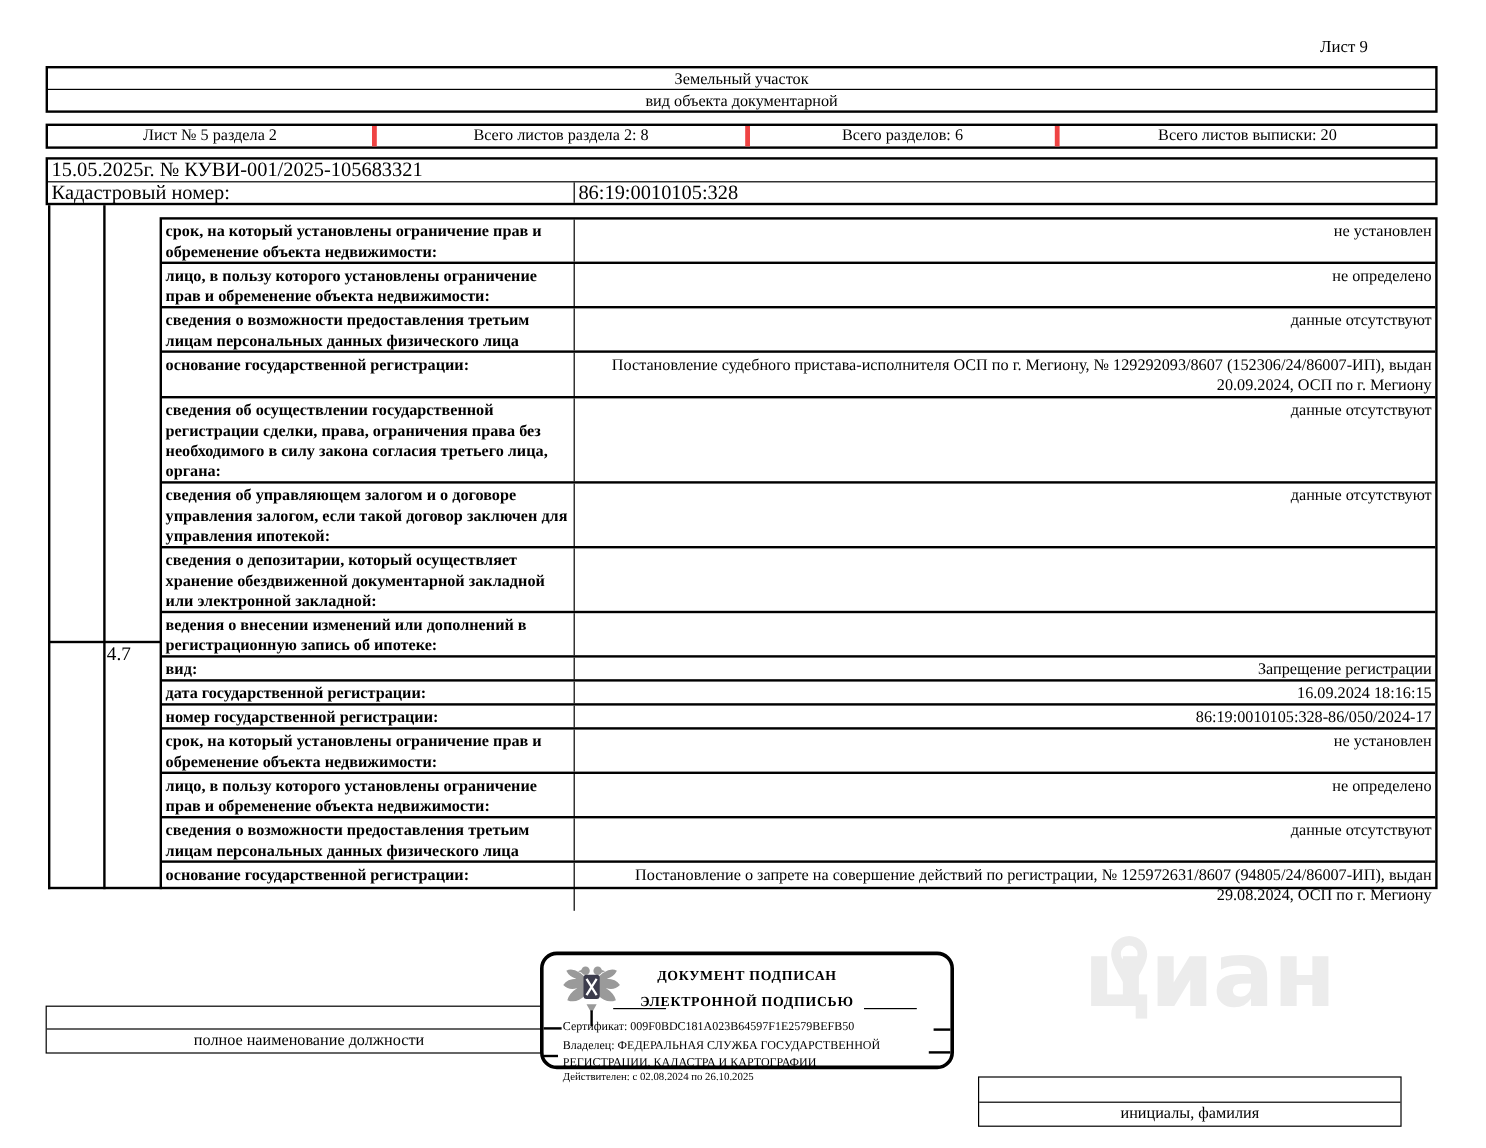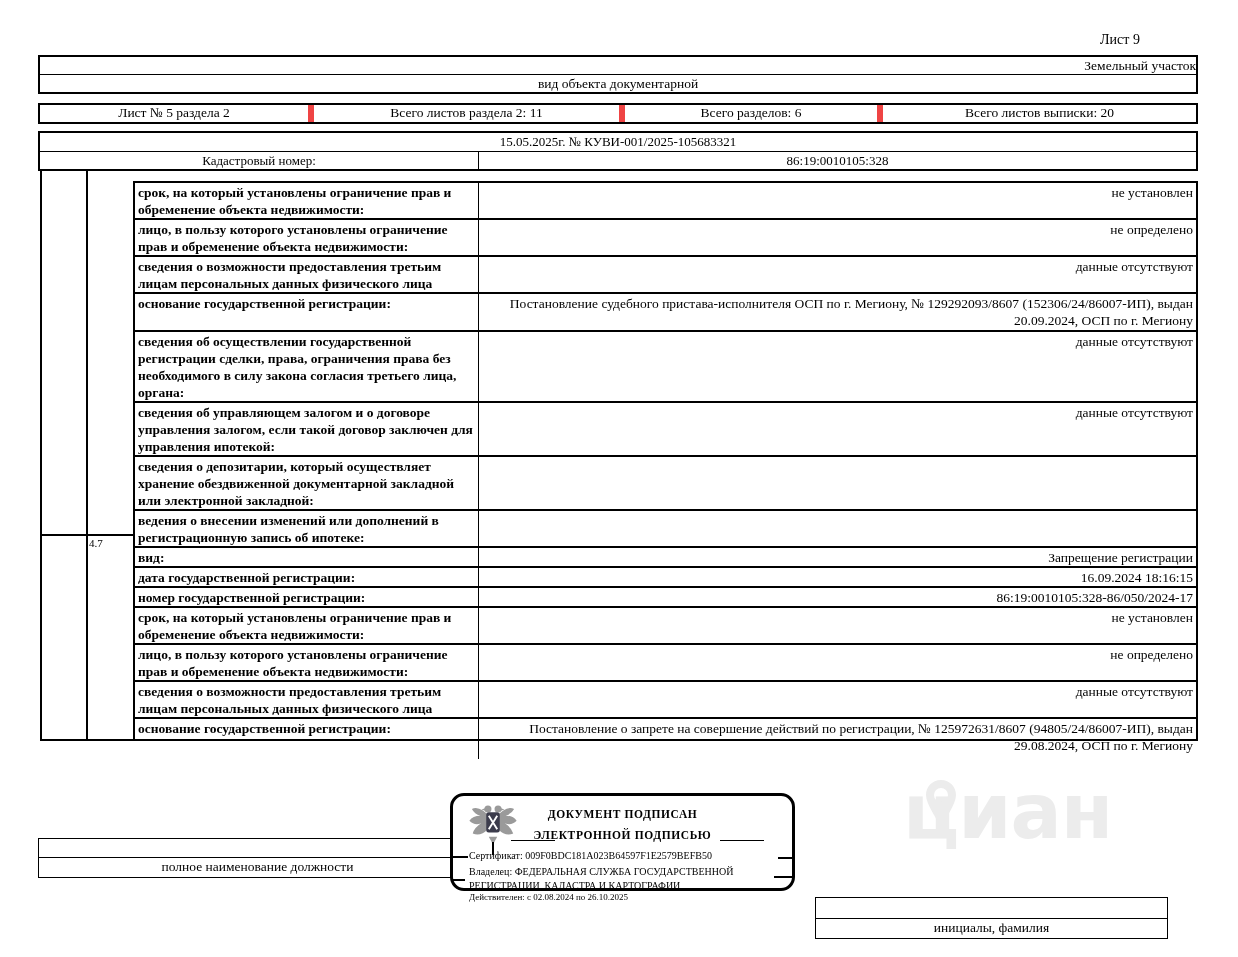--- a/index.html
+++ b/index.html
@@ -14,36 +14,36 @@
   .watermark .wm-text {
     font-family:"DejaVu Sans", sans-serif; font-weight:bold;
     font-size:76px; line-height:80px; color:#ececec; letter-spacing:-1px;
   }
   .watermark .wm-pin { position:absolute; left:20px; top:6px; }
 
   
   .sheet-label { position:absolute; left:1040px; top:32px; width:160px; text-align:center; font-size:14px; z-index:1; }
   .title-box { position:absolute; left:38px; top:55px; width:1160px; border:2px solid #000; z-index:1; background:transparent; }
   .title-box .t-row { height:17.5px; line-height:17px; text-align:center; font-size:13.5px; }
-  .title-box .t-row:first-child { border-bottom:1.5px solid #000;text-align:right; }
+  .title-box .t-row:first-child { border-bottom:1.5px solid #000; }
 
   .hdr-table { position:absolute; left:38px; top:103px; width:1160px; height:21px; border:2px solid #000; display:flex; z-index:1; }
-  .hdr-cell { font-size:13.5px; line-height:16px; text-align:center; border-right:6px solid #ef4444; overflow:hidden; }
+  .hdr-cell { font-size:13.5px; line-height:16px; text-align:center; border-right:4px solid #ef4444; overflow:hidden; }
   .hdr-cell:last-child { border-right:none; }
 
   .doc-box { position:absolute; left:38px; top:131px; width:1160px; border:2px solid #000; z-index:1; }
-  .doc-box .d-row { min-height:17.5px; line-height:17px; font-size:13px; padding:0 3px;text-align:center; }
+  .doc-box .d-row { min-height:17.5px; line-height:17px; font-size:17px; padding:0 3px; }
   .doc-box .d-row.split { display:flex; padding:0; border-top:1.5px solid #000; }
   .doc-box .d-cell-l { width:439px; border-right:1.5px solid #000; padding:0 3px; }
   .doc-box .d-cell-r { flex:1; padding:0 3px; }
 
   
   .vline { position:absolute; background:#000; width:1.5px; z-index:1; }
   .hline { position:absolute; background:#000; height:2px; z-index:1; }
-  .section-num { position:absolute; left:89px; top:537px; font-size:11px; z-index:1; }
+  .section-num { position:absolute; left:89px; top:537px; font-size:16px; z-index:1; }
 
   .rows-grid { position:absolute; left:133px; top:181px; width:1065px; height:560px; border:2px solid #000; z-index:1; background:transparent; }
   .trow { display:flex; border-bottom:2px solid #000; }
   .trow.last { border-bottom:none; }
   .tlabel { width:344px; border-right:1.5px solid #000; font-size:13.5px; line-height:17px; padding:0.5px 3px;font-weight:bold; }
   .tvalue { flex:1; font-size:13.5px; line-height:17px; padding:0.5px 3px;text-align:right; }
 
   
   .sig-left { position:absolute; left:38px; top:838px; width:439px; border:1.5px solid #000; z-index:1; background:transparent; }
   .sig-left .s-row1 { height:18.5px; border-bottom:1.5px solid #000; }
@@ -81,21 +81,21 @@
 
   <div class="sheet-label">Лист 9</div>
 
   <div class="title-box">
     <div class="t-row">Земельный участок</div>
     <div class="t-row">вид объекта документарной</div>
   </div>
 
   <div class="hdr-table">
     <div class="hdr-cell" style="width:275px">Лист № 5 раздела 2</div>
-    <div class="hdr-cell" style="width:312px">Всего листов раздела 2: 11</div>
+    <div class="hdr-cell" style="width:312px">Всего листов раздела 2: 8</div>
     <div class="hdr-cell" style="width:259px">Всего разделов: 6</div>
     <div class="hdr-cell" style="width:314px">Всего листов выписки: 20</div>
   </div>
 
   <div class="doc-box">
     <div class="d-row">15.05.2025г. № КУВИ-001/2025-105683321</div>
     <div class="d-row split">
       <div class="d-cell-l">Кадастровый номер:</div>
       <div class="d-cell-r">86:19:0010105:328</div>
     </div>

